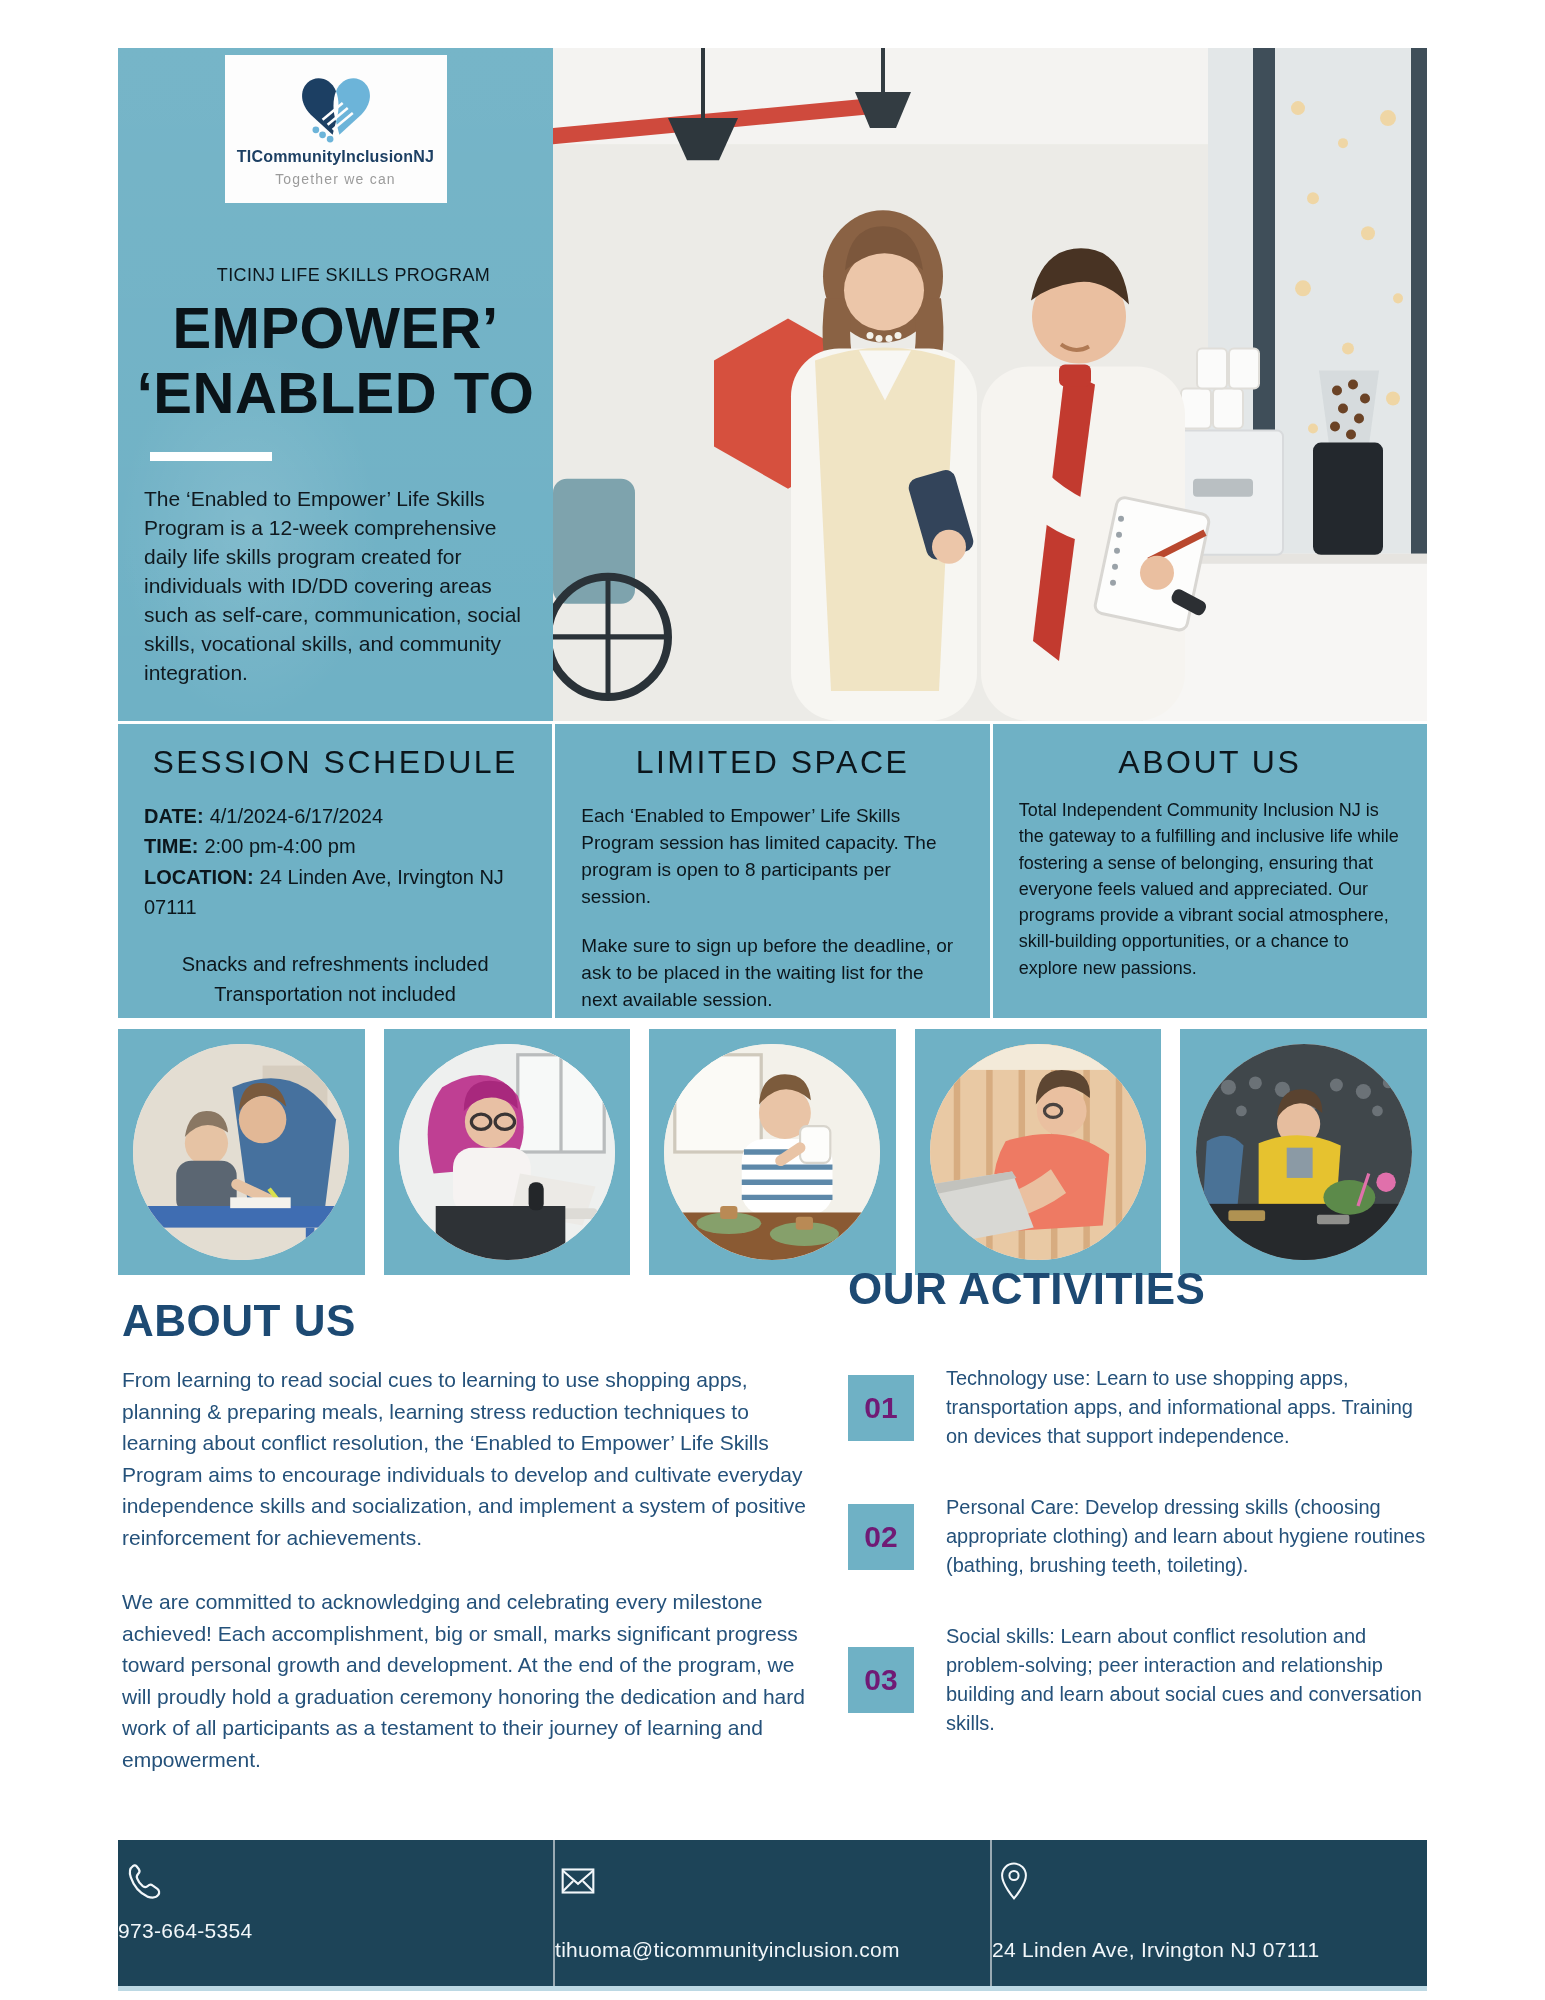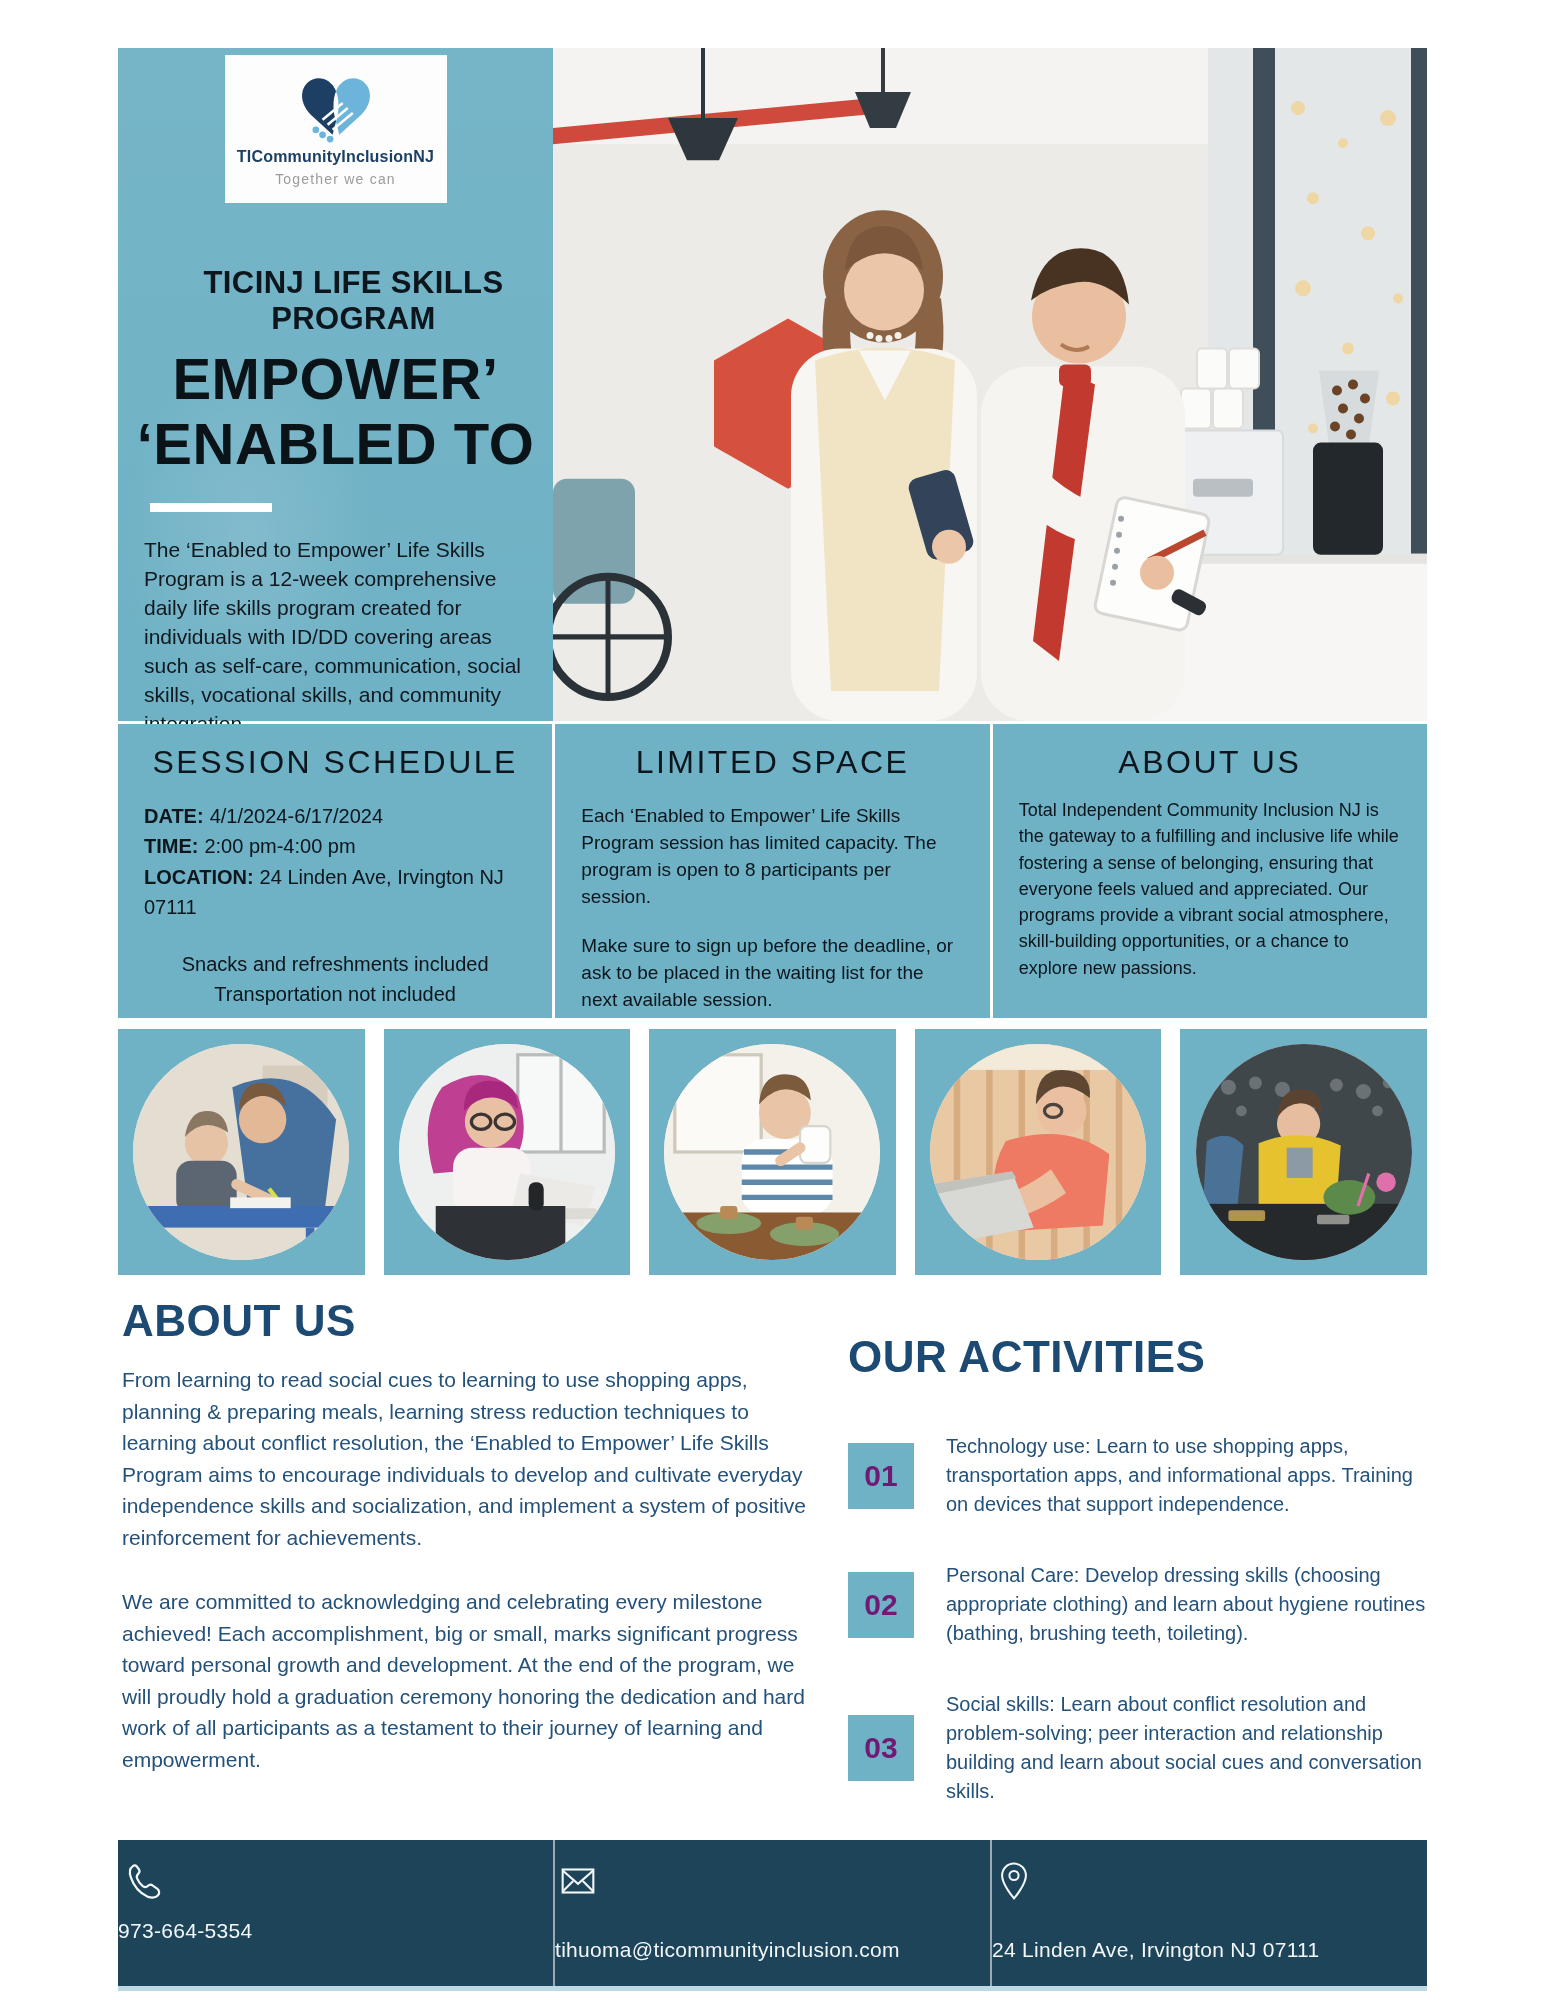--- a/index.html
+++ b/index.html
@@ -9,21 +9,21 @@
   
   .hero{position:absolute;left:118px;top:48px;width:1309px;height:673px;display:flex;border-radius:31px;}
   .hero-left{width:435px;height:100%;position:relative;background:#6fb1c5;
     background-image:radial-gradient(closest-side at 30% 72%, rgba(255,255,255,.12), rgba(255,255,255,0)),
                      linear-gradient(rgba(255,255,255,.05),rgba(255,255,255,0));}
   .logo-card{width:222px;height:148px;background:#fdfdfd;margin:7px auto 0;
     display:flex;flex-direction:column;align-items:center;justify-content:center;}
   .logo-mark{width:84px;height:72px;margin-bottom:5px;}
   .logo-name{font-size:16px;font-weight:bold;color:#1c3f63;letter-spacing:.2px;}
   .logo-tagline{font-size:14px;color:#9b9b9b;letter-spacing:1.2px;margin-top:5px;}
-  .kicker{margin-top:62px;text-align:center;font-size:31px;font-weight:bold;color:#0c161c;letter-spacing:.4px;padding-left:36px;}
+  .kicker{margin-top:62px;text-align:center;font-size:18px;font-weight:normal;color:#0c161c;letter-spacing:.4px;padding-left:36px;}
   .hero-title{margin-top:10px;text-align:center;font-size:58px;line-height:1.12;font-weight:800;
     color:#0a1318;letter-spacing:.5px;}
   .title-bar{width:122px;height:9px;background:#fff;margin:26px 0 0 32px;}
   .hero-desc{margin:24px 24px 0 26px;font-size:21px;line-height:1.38;color:#10191f;}
   .hero-photo{width:874px;height:100%;background:#e9e7e3;}
   .hero-photo svg{display:block;width:100%;height:100%;}
 
   
   .band{position:absolute;left:118px;top:724px;width:1309px;height:294px;display:flex;gap:3px;}
   .band-col{flex:1;background:#6fb1c5;padding:16px 26px 0;box-sizing:border-box;color:#0c161c;}
@@ -39,21 +39,21 @@
   .gallery{position:absolute;left:118px;top:1029px;width:1309px;height:246px;display:flex;gap:19px;}
   .tile{flex:1;background:#6fb1c5;display:flex;align-items:center;justify-content:center;}
   .circle{width:216px;height:216px;border-radius:50%;overflow:hidden;background:#efede8;}
   .circle svg{width:100%;height:100%;display:block;}
 
   
   .about-col{position:absolute;left:122px;top:1296px;width:690px;}
   .big-h{font-size:44px;font-weight:800;color:#1d4a73;letter-spacing:.5px;}
   .body-p{margin-top:18px;font-size:21px;line-height:1.5;color:#24517a;}
   .body-p + .body-p{margin-top:33px;}
-  .act-col{position:absolute;left:848px;top:1332px;width:580px;}
+  .act-col{position:absolute;left:848px;top:1264px;width:580px;}
   .act-items{margin-top:50px;}
   .act-item{display:flex;align-items:center;gap:32px;margin-bottom:42px;}
   .act-num{flex:0 0 66px;height:66px;background:#6fb1c5;display:flex;align-items:center;justify-content:center;
     font-size:30px;font-weight:800;color:#701a75;}
   .act-text{font-size:20px;line-height:1.45;color:#24517a;}
 
   
   .footer{position:absolute;left:118px;top:1840px;width:1309px;height:146px;background:#1d4458;
     display:flex;border-bottom:5px solid #bdd9e4;}
   .f-cell{flex:1;display:flex;flex-direction:column;padding-top:18px;}

